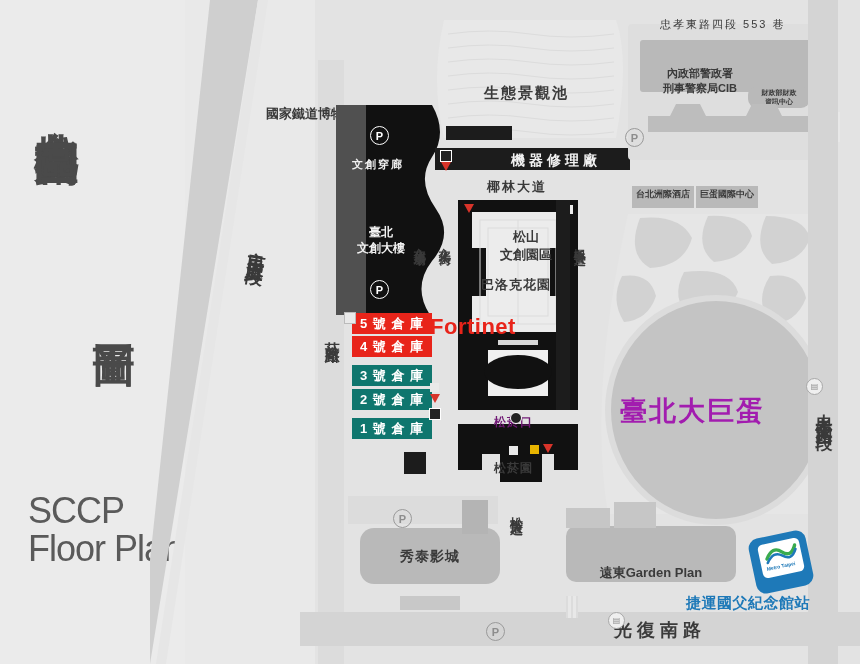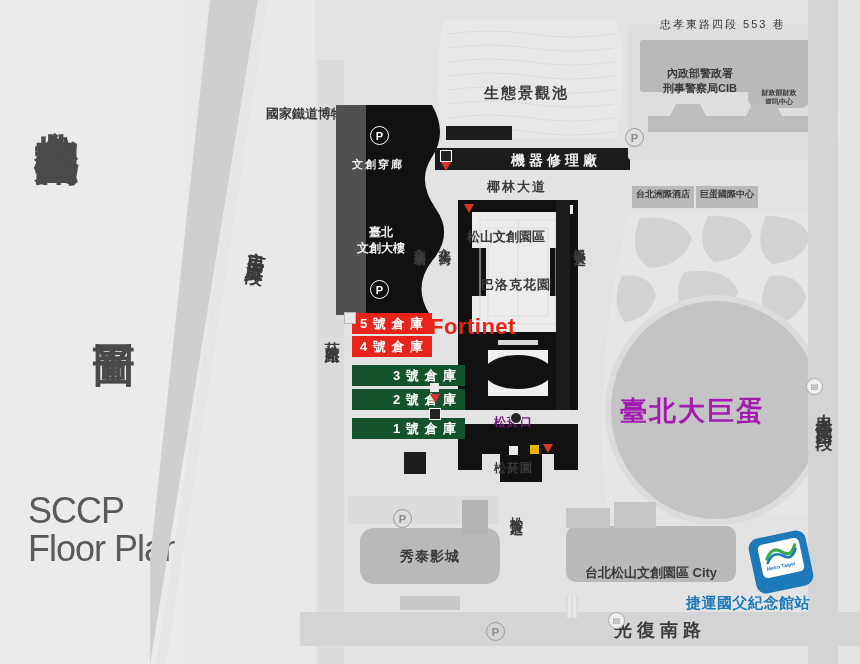--- a/index.html
+++ b/index.html
@@ -28,21 +28,21 @@
   .land2{position:absolute;background:#d7d7d7;}
   .bldg{position:absolute;background:#b9b9b9;}
   .bldg-l{position:absolute;background:#c9c9c9;}
   .dark{position:absolute;background:#1c1c1c;}
   .darker{position:absolute;background:#111;}
   .road{position:absolute;background:#cfcfcf;}
 
   
   .wh{position:absolute;left:352px;width:80px;height:21px;display:flex;align-items:center;
       justify-content:center;font-size:13px;font-weight:700;color:#fff;letter-spacing:1px;}
-  .wh.gray{background:#14532d;padding-left:33px;}
+  .wh.gray{background:#0f766e;}
   .wh.red{background:#e8241a;}
 
   
   #fortinet{position:absolute;left:430px;top:316px;color:#e8241a;font-weight:700;}
   #fortinet .f1{font-size:22px;letter-spacing:.5px;line-height:1;}
   #fortinet .f2{font-size:19px;letter-spacing:.5px;line-height:1.05;margin-top:2px;}
 
   
   .picon{position:absolute;width:17px;height:17px;border-radius:50%;border:1.6px solid #fff;
      color:#fff;font-size:11px;font-weight:700;display:flex;align-items:center;justify-content:center;}
@@ -146,21 +146,21 @@
     <path d="M14,12 L106,12 L106,48 L92,48 L92,96 L106,96 L106,132 L14,132 L14,96 L28,96 L28,48 L14,48 Z" fill="#ececec"></path>
     <g stroke="#dcdcdc" stroke-width="1" fill="none">
       <rect x="22" y="20" width="76" height="104"></rect>
         <rect x="30" y="28" width="60" height="88"></rect>
       <line x1="60" y1="20" x2="60" y2="124"></line>
     </g>
     <path d="M30,150 L90,150 L90,196 L30,196 Z" fill="#f0f0f0"></path>
     <ellipse cx="60" cy="172" rx="34" ry="17" fill="#111"></ellipse>
     <rect x="40" y="140" width="40" height="5" fill="#d8d8d8"></rect>
   </svg>
-  <div class="lbl ctr" style="left:456px;top:228px;width:100px;font-size:13px;font-weight:700;line-height:1.35;flex-direction:row;">
+  <div class="lbl ctr" style="left:476px;top:228px;width:100px;font-size:13px;font-weight:700;line-height:1.35;flex-direction:column;">
     <span>松山</span>
       <span>文創園區</span>
 
   </div>
   <div class="lbl" style="left:481px;top:278px;font-size:13px;font-weight:700;letter-spacing:1px;">巴洛克花園</div>
   <div class="pin" style="left:464px;top:204px;"></div>
   <div class="wcicon" style="left:564px;top:205px;"></div>
 
   <div class="lbl vert" style="left:572px;top:238px;font-size:12px;font-weight:700;letter-spacing:2px;">楓香大道</div>
   <div class="dark" style="left:556px;top:200px;width:14px;height:210px;"></div>
@@ -254,21 +254,21 @@
   <div class="bldg" style="left:462px;top:500px;width:26px;height:34px;background:#b4b4b4;"></div>
   <div class="picon onlight" style="left:393px;top:509px;">
       <span>P</span>
     </div>
 
   <div class="lbl vert" style="left:508px;top:506px;font-size:13px;font-weight:700;letter-spacing:2px;">松菸大道</div>
 
   <div class="bldg" style="left:566px;top:526px;width:170px;height:56px;border-radius:10px;"></div>
   <div class="bldg" style="left:566px;top:508px;width:44px;height:20px;background:#c6c6c6;"></div>
   <div class="bldg" style="left:614px;top:502px;width:42px;height:26px;background:#c6c6c6;"></div>
-  <div class="lbl ctr" style="left:566px;top:566px;width:170px;font-size:13px;font-weight:700;">台北松山文創園區 City</div>
+  <div class="lbl ctr" style="left:566px;top:566px;width:170px;font-size:13px;font-weight:700;">遠東Garden Plan</div>
 
   <div class="road" style="left:300px;top:612px;width:560px;height:34px;background:#d4d4d4;"></div>
   <div class="lbl" style="left:614px;top:620px;font-size:18px;font-weight:700;letter-spacing:5px;">光復南路</div>
   <div class="picon onlight" style="left:486px;top:622px;">
       <span>P</span>
     </div>
   <div class="busicon" style="left:608px;top:612px;">
       <span>▤</span>
     </div>
   <div class="hatch" style="left:566px;top:596px;width:12px;height:22px;"></div>

